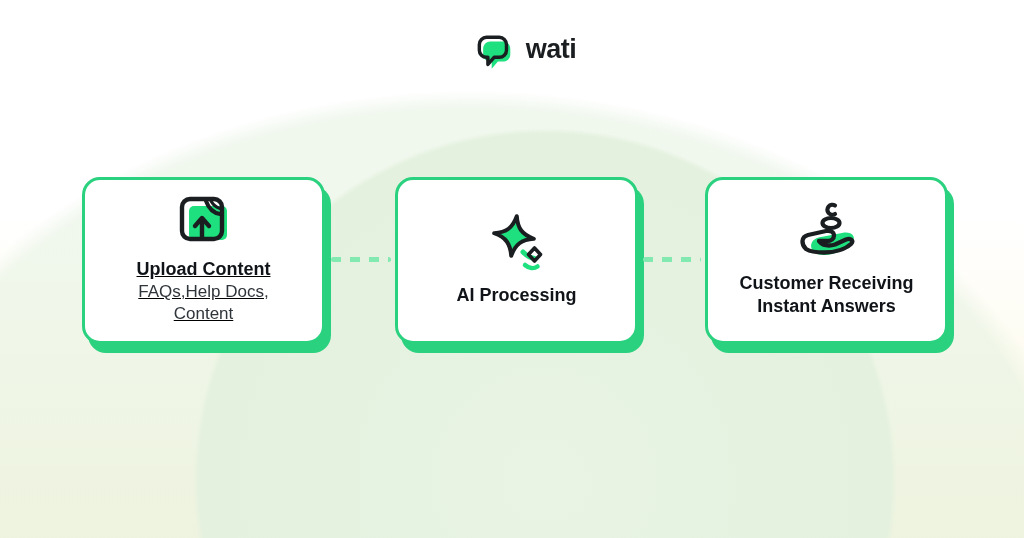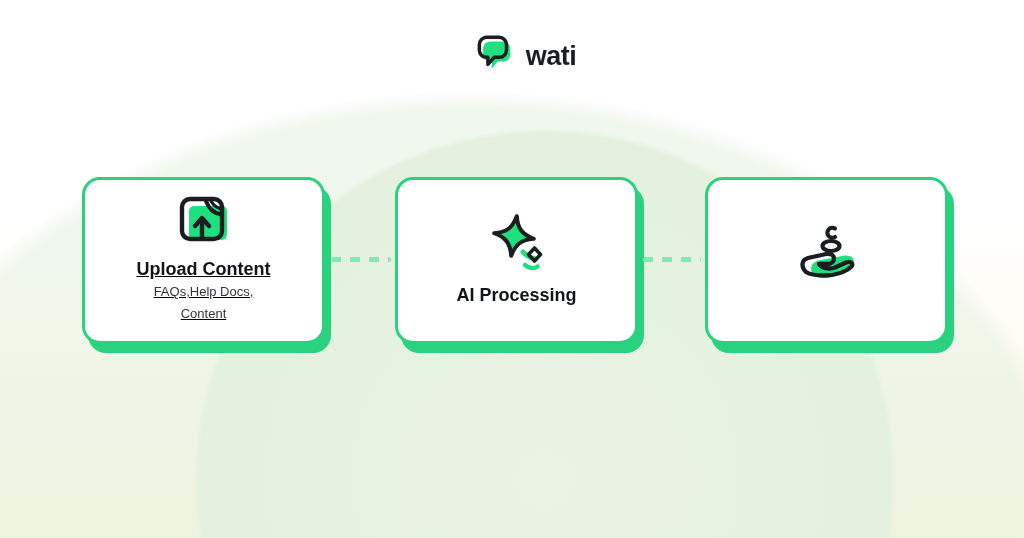--- a/index.html
+++ b/index.html
@@ -13,21 +13,21 @@
       radial-gradient(circle at 545px 480px, #e9f4e4 0px, #e4f1de 346px, rgba(228,241,222,0) 352px),
       radial-gradient(ellipse 620px 470px at 470px 560px, rgba(228,241,223,0.55) 0%, rgba(228,241,223,0.55) 96%, rgba(228,241,223,0) 100%),
       linear-gradient(180deg, #ffffff 0%, #ffffff 40%, #fdfbee 72%, #fbf6df 100%);
   }
 
   
   .logo {
     position: absolute;
     top: 34px; left: 0; right: 0;
     display: flex;
-    align-items: center;
+    align-items: flex-start;
     justify-content: center;
     gap: 9px;
     padding-left: 27px;
   }
   .logo-text {
     font-size: 27px;
     font-weight: 800;
     letter-spacing: -0.5px;
     color: #1b1e21;
   }
@@ -56,21 +56,21 @@
 
   .card .icon-wrap { line-height: 0; margin-bottom: 10px; }
 
   .step-title {
     font-size: 18px;
     font-weight: 700;
     color: #101418;
     line-height: 23px;
   }
   .step-subtitle {
-    font-size: 13px;
+    font-size: 17px;
     font-weight: 400;
     color: #30353b;
     line-height: 22px;
   }
 
   
   .connector {
     position: absolute;
     top: 257px;
     height: 4.5px;
@@ -138,15 +138,19 @@
       <svg width="66" height="62" viewBox="0 0 66 62" aria-hidden="true">
 
         <path d="M20 52 C14 46 18 38 27 37 L48 33 C57 31 62 36 59 41 C55 48 42 55 30 55 C25 55 22.5 54 20 52 Z" fill="#1ee07e"></path>
 
         <path d="M41 5.5 A5 5 0 1 0 41 14" fill="none" stroke="#1b1e21" stroke-width="4.2" stroke-linecap="round"></path>
         <ellipse cx="37" cy="23" rx="8.5" ry="5" fill="none" stroke="#1b1e21" stroke-width="4.2"></ellipse>
 
         <path d="M12 49 C7 44 7 37 14 35 L32 31 C37 30 40 32.5 40 35.5 C40 39 37 41 33 41 L25 41 C28 45.5 35 46.5 41 44.5 L52 39.5 C57 37.5 60 41 57 44 C51 49.5 40 52.5 30 52.5 C22 52.5 16 51.5 12 49 Z" fill="none" stroke="#1b1e21" stroke-width="4.3" stroke-linecap="round" stroke-linejoin="round"></path>
       </svg>
     </span>
+    <div class="step-title">
+      <div>Customer Receiving</div>
+      <div>Instant Answers</div>
+    </div>
   </div>
 
 </div>
 
 </body></html>

